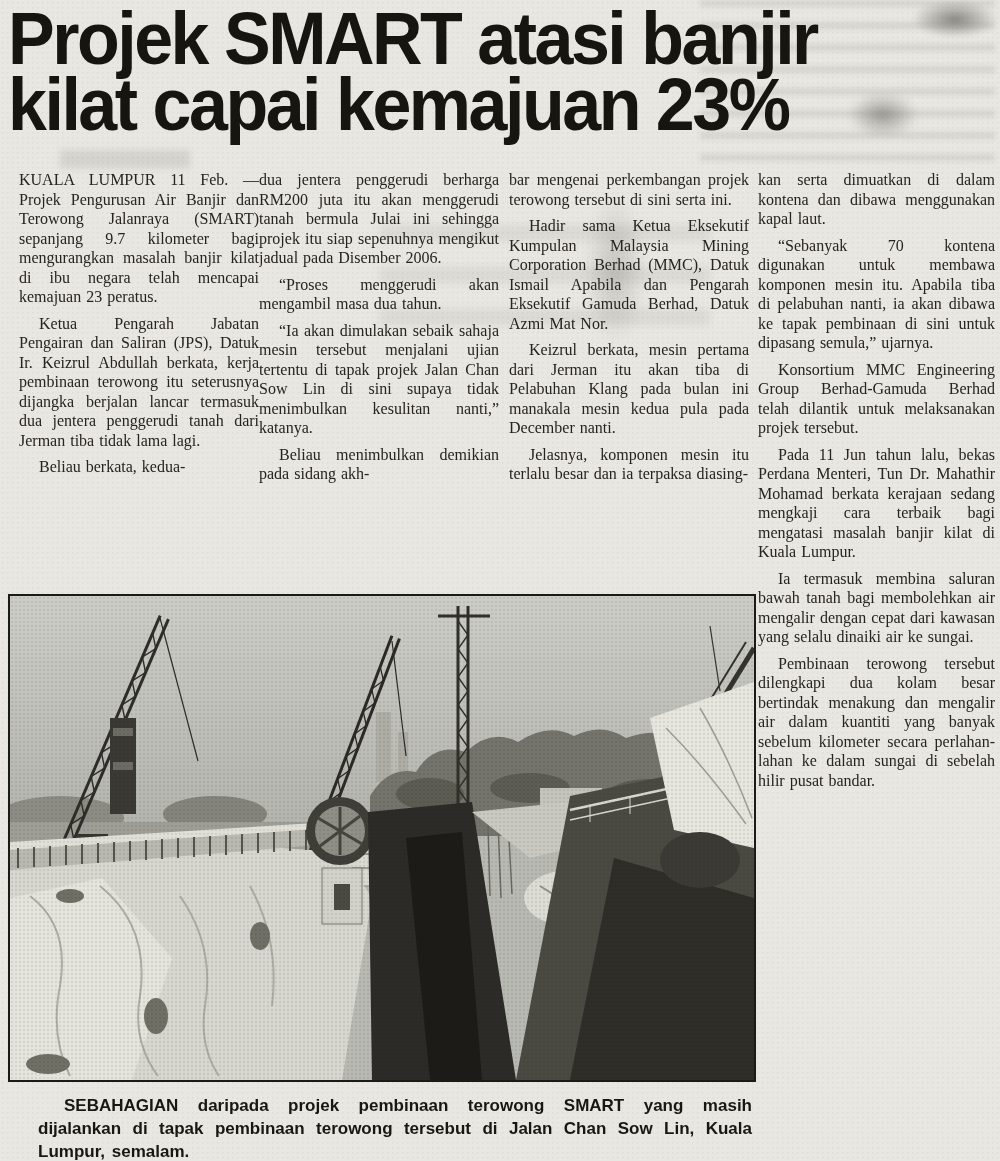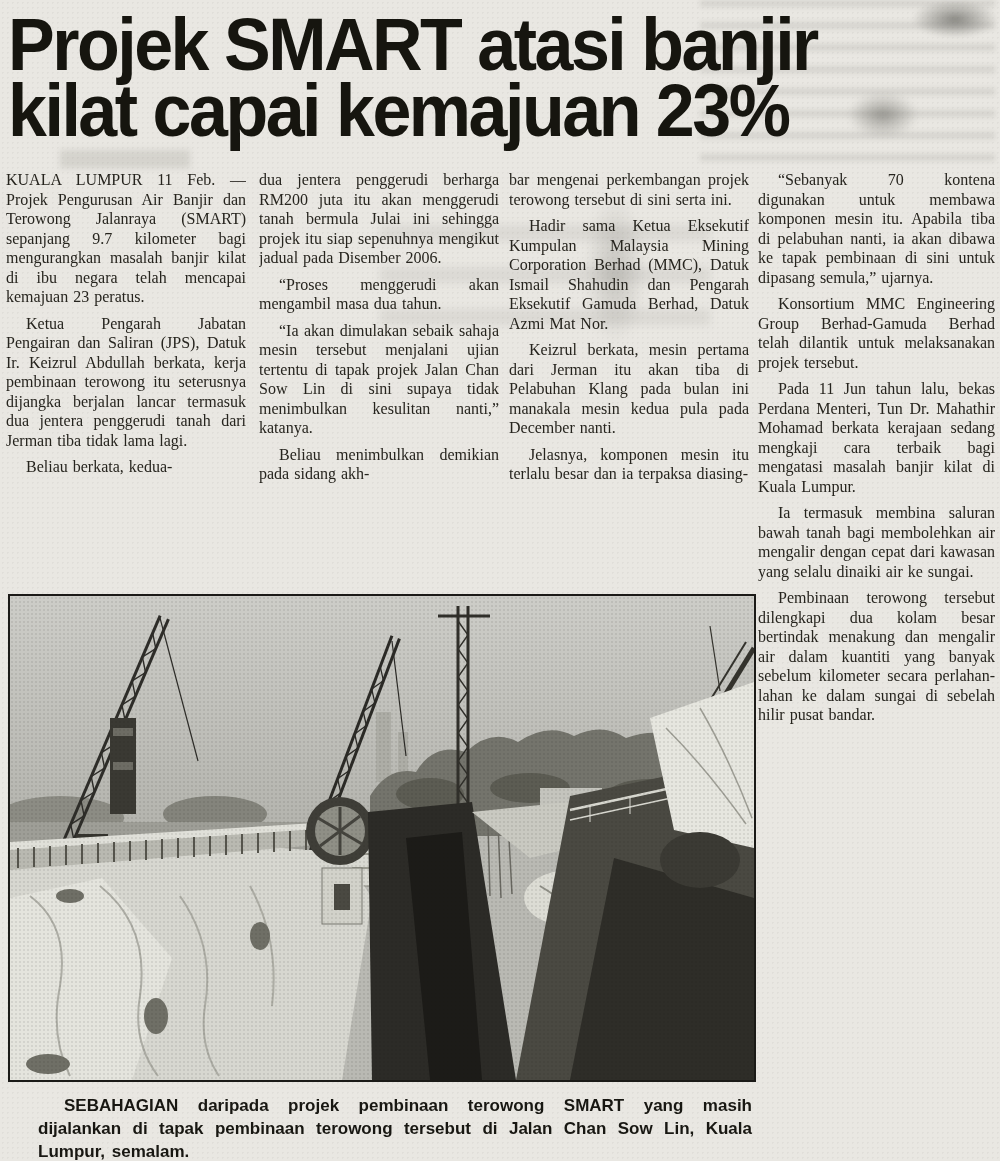--- a/index.html
+++ b/index.html
@@ -24,36 +24,36 @@
       filter:blur(2.5px);opacity:.75;}
   .g2{left:380px;top:225px;width:330px;height:100px;
       background:repeating-linear-gradient(180deg, rgba(120,120,112,.22) 0 16px, transparent 16px 42px);
       filter:blur(4px);opacity:.55;}
   .g3{left:60px;top:150px;width:130px;height:18px;background:rgba(120,120,112,.18);filter:blur(3px);}
   .smudge1{left:912px;top:0;width:86px;height:38px;background:radial-gradient(closest-side, rgba(60,60,55,.55), transparent);filter:blur(2px);}
   .smudge2{left:848px;top:92px;width:70px;height:46px;background:radial-gradient(closest-side, rgba(70,70,64,.45), transparent);filter:blur(3px);}
   .smudge3{left:585px;top:195px;width:60px;height:150px;background:radial-gradient(closest-side, rgba(90,90,84,.25), transparent);filter:blur(5px);}
 
   .headline{
-    position:absolute;left:8px;top:10px;width:985px;margin:0;
+    position:absolute;left:8px;top:4px;width:985px;margin:0;
     font-family:"Liberation Sans", sans-serif;
     font-weight:bold;color:#16150f;
     font-size:70px;line-height:66px;letter-spacing:-2.5px;
   }
   .headline .hl{display:block;white-space:nowrap;transform:scaleY(1.06);transform-origin:left top;}
 
   .col{
     position:absolute;top:170px;width:240px;height:422px;
     overflow:hidden;
     text-align:justify;
     font-size:16px;line-height:19.5px;
     color:#26241e;
     word-spacing:1px;
   }
-  .col1{left:6px;}
+  .col1{left:19px;}
   .col2{left:259px;}
   .col3{left:509px;}
   .col4{left:758px;width:237px;height:982px;}
   .para{margin:0 0 7px 0;}
   .para.indent{text-indent:20px;}
 
   .photo{
     position:absolute;left:8px;top:594px;width:748px;height:488px;margin:0;
     border:2px solid #1b1a17;box-sizing:border-box;background:#b9b9b3;
   }
@@ -92,26 +92,27 @@
 
   <div class="col col2">
     <p class="para">dua jentera penggerudi berharga RM200 juta itu akan menggerudi tanah bermula Julai ini sehingga projek itu siap sepenuhnya mengikut jadual pada Disember 2006.</p>
     <p class="para indent">“Proses menggerudi akan mengambil masa dua tahun.</p>
     <p class="para indent">“Ia akan dimulakan sebaik sahaja mesin tersebut menjalani ujian tertentu di tapak projek Jalan Chan Sow Lin di sini supaya tidak menimbulkan kesulitan nanti,” katanya.</p>
     <p class="para indent">Beliau menimbulkan demikian pada sidang akh-</p>
   </div>
 
   <div class="col col3">
     <p class="para">bar mengenai perkembangan projek terowong tersebut di sini serta ini.</p>
-    <p class="para indent">Hadir sama Ketua Eksekutif Kumpulan Malaysia Mining Corporation Berhad (MMC), Datuk Ismail Shahudin dan Pengarah Eksekutif Gamuda Berhad, Datuk Azmi Mat Nor.</p>
+    <p class="para indent">Hadir sama Ketua Eksekutif Kumpulan Malaysia Mining Corporation Berhad (MMC), Datuk Ismail Apabila dan Pengarah Eksekutif Gamuda Berhad, Datuk Azmi Mat Nor.</p>
     <p class="para indent">Keizrul berkata, mesin pertama dari Jerman itu akan tiba di Pelabuhan Klang pada bulan ini manakala mesin kedua pula pada December nanti.</p>
     <p class="para indent">Jelasnya, komponen mesin itu terlalu besar dan ia terpaksa diasing-</p>
   </div>
 
   <div class="col col4">
+    <p class="para">kan serta dimuatkan di dalam kontena dan dibawa menggunakan kapal laut.</p>
     <p class="para indent">“Sebanyak 70 kontena digunakan untuk membawa komponen mesin itu. Apabila tiba di pelabuhan nanti, ia akan dibawa ke tapak pembinaan di sini untuk dipasang semula,” ujarnya.</p>
     <p class="para indent">Konsortium MMC Engineering Group Berhad-Gamuda Berhad telah dilantik untuk melaksanakan projek tersebut.</p>
     <p class="para indent">Pada 11 Jun tahun lalu, bekas Perdana Menteri, Tun Dr. Mahathir Mohamad berkata kerajaan sedang mengkaji cara terbaik bagi mengatasi masalah banjir kilat di Kuala Lumpur.</p>
     <p class="para indent">Ia termasuk membina saluran bawah tanah bagi membolehkan air mengalir dengan cepat dari kawasan yang selalu dinaiki air ke sungai.</p>
     <p class="para indent">Pembinaan terowong tersebut dilengkapi dua kolam besar bertindak menakung dan mengalir air dalam kuantiti yang banyak sebelum kilometer secara perlahan-lahan ke dalam sungai di sebelah hilir pusat bandar.</p>
   </div>
 
   <figure class="photo">
     <svg viewBox="0 0 744 484" preserveAspectRatio="none">
       <defs>

